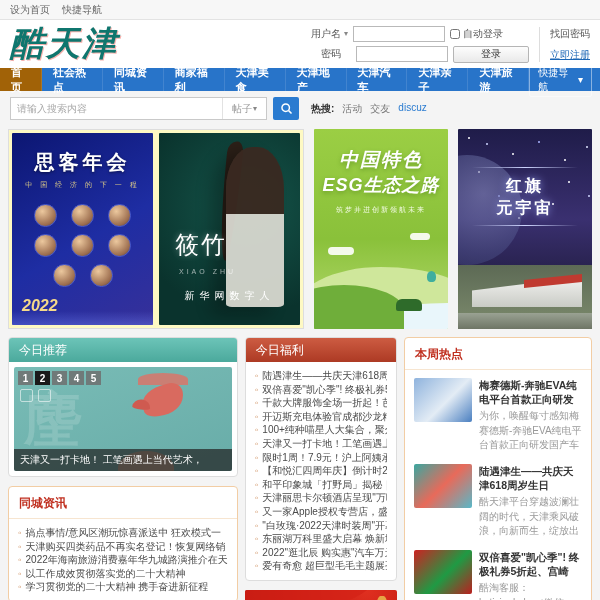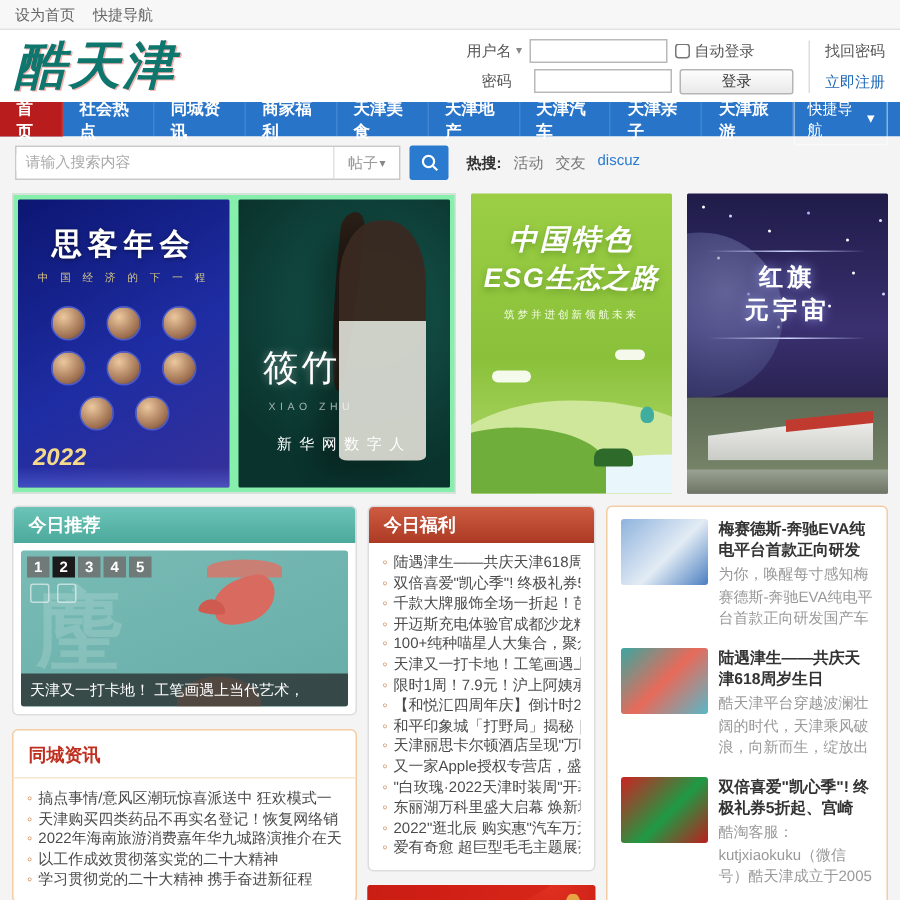--- a/index.html
+++ b/index.html
@@ -20,49 +20,49 @@
   .login-row { display:flex; align-items:center; gap:5px; }
   .login-row .lbl { width:36px; text-align:right; white-space:nowrap; }
   .caret { font-size:8px; color:#888; margin-left:-2px; }
   .login-input { width:92px; height:16px; border:1px solid #b9b9b9; background:#fff; font-size:10px; padding:0 3px; }
   .autologin { display:flex; align-items:center; gap:3px; white-space:nowrap; }
   .autologin input { width:10px; height:10px; }
   .login-btn { width:76px; height:17px; font-size:10px; color:#333;
                background:linear-gradient(#fdfdfd,#e9e9e9); border:1px solid #b5b5b5; border-radius:2px; cursor:pointer; }
   .login-links { border-left:1px solid #ddd; margin-left:10px; padding-left:10px;
                  display:flex; flex-direction:column; gap:7px; }
-  .link-register { color:#1c66b5; }
+  .link-register { color:#1c66b5;text-decoration:underline; }
 
   
   .nav { height:23px; background:#2874c9; display:flex; align-items:stretch; }
   .nav-items { display:flex; }
   .nav-item { color:#fff; font-size:11px; font-weight:bold; padding:0 11px; display:flex; align-items:center;
               border-right:1px solid rgba(255,255,255,.12); }
-  .nav-item.active { background:#b91c1c; }
+  .nav-item.active { background:#a16207; }
   .quick-nav { margin-left:auto; align-self:center; margin-right:8px; color:#fff; font-size:10px;
                border:1px solid rgba(255,255,255,.45); border-radius:2px; padding:2px 8px; display:flex; gap:4px; align-items:center; }
 
   
   .search-row { background:#f4f4f4; display:flex; align-items:center; padding:6px 10px 5px; }
   .search-box { width:257px; height:23px; background:#fff; border:1px solid #c9c9c9; display:flex; align-items:center; }
   .search-box input { flex:1; border:0; outline:none; font-size:10px; padding:0 6px; color:#333; }
   .search-box input::placeholder { color:#aaa; }
   .search-type { width:44px; height:100%; border-left:1px solid #e2e2e2; color:#999; font-size:10px;
                  display:flex; align-items:center; justify-content:center; gap:3px; cursor:pointer; }
   .search-btn { width:26px; height:23px; margin-left:6px; background:#2a7bd0; border:0; border-radius:2px;
                 display:flex; align-items:center; justify-content:center; cursor:pointer; }
   .hot { margin-left:12px; font-size:10px; display:flex; gap:8px; align-items:center; }
   .hot-label { font-weight:bold; color:#333; }
   .hot a { color:#777; }
   .hot a.accent { color:#2a7bd0; }
 
   
   .banners { display:flex; gap:10px; padding:4px 8px 0; height:204px; }
   .banner { position:relative; overflow:hidden; border-radius:1px; flex:1; display:block; }
-  .carousel { flex:0 0 296px; background:#86efac; border:1px solid #ddd; padding:3px; display:flex; gap:6px;justify-content:center; }
+  .carousel { flex:0 0 296px; background:#fef9c3; border:1px solid #ddd; padding:3px; display:flex; gap:6px;justify-content:center; }
   
   .b1 { background:linear-gradient(150deg,#0c1672 0%,#1e2da3 55%,#36309a 100%); text-align:center; }
   .b1-title { color:#fff; font-size:20px; font-weight:bold; letter-spacing:4px; margin-top:16px;
               text-shadow:0 1px 3px rgba(0,0,0,.5); }
   .b1-sub { color:#d8c787; font-size:7px; letter-spacing:3px; margin-top:4px; }
   .b1-faces { display:flex; flex-wrap:wrap; justify-content:center; gap:7px 14px; padding:14px 14px 0; }
   .b1-faces i { width:23px; height:23px; border-radius:50%;
                 background:radial-gradient(circle at 35% 30%,#ecc89e,#9a6b4c 70%,#27306e 95%); border:1px solid #4c5ccc; }
   .b1-year { position:absolute; left:10px; bottom:10px; color:#f5d98a; font-size:16px; font-weight:bold; font-style:italic; }
   .b1-sky { position:absolute; bottom:0; left:0; right:0; height:14px;
@@ -120,21 +120,21 @@
 
   
   .cols { display:flex; gap:7px; padding:8px 8px 0; align-items:flex-start; }
   .col-left { flex:0 0 192px; }
   .col-mid { flex:1; min-width:0; }
   .col-right { flex:0 0 188px; }
 
   .panel { background:#fff; border-radius:4px; overflow:hidden; }
   .panel.gray { border:1px solid #ddd; }
   .panel.orange { border:1px solid #f2cda4; }
-  .panel-head { height:24px; line-height:24px; padding:0 10px; color:#fff; font-size:12px; font-weight:bold; }
+  .panel-head { height:24px; line-height:24px; padding:0 10px; color:#fff; font-size:12px; font-weight:normal; }
   .head-teal { background:linear-gradient(180deg,#6cc4b8,#4ba99c); }
   .head-red { background:linear-gradient(180deg,#cd5c42,#ad3a24); }
   .panel-head-plain { padding:8px 10px 6px; font-size:12px; font-weight:bold; color:#c03020;
                       border-bottom:1px solid #f7e5d0; }
 
   
   .rec-body { padding:5px; }
   .rec-img { position:relative; height:104px; background:linear-gradient(160deg,#79bcb6,#68aca8); overflow:hidden; border-radius:2px; }
   .rec-char { position:absolute; left:10px; top:14px; font-size:58px; color:rgba(255,255,255,.16); font-weight:bold; }
   .rec-bird { position:absolute; right:48px; top:18px; width:42px; height:30px; background:#d96a5f;
@@ -375,20 +375,21 @@
         </ul>
     </div>
     <div class="red-banner">
       <div class="red-statue"></div>
 
     </div>
   </div>
 
   <div class="col-right">
     <div class="panel orange">
+      <div class="panel-head-plain">本周热点</div>
       <div class="hot-list">
 
           <div class="hot-item">
             <div class="hot-thumb" style="background: linear-gradient(135deg, rgb(143, 179, 221), rgb(227, 236, 245) 55%, rgb(74, 127, 192));"></div>
             <div class="hot-text">
               <div class="hot-title">梅赛德斯-奔驰EVA纯电平台首款正向研发国产</div>
               <div class="hot-desc">为你，唤醒每寸感知梅赛德斯-奔驰EVA纯电平台首款正向研发国产车型全新纯电EQE天津上</div>
             </div>
           </div>
 

